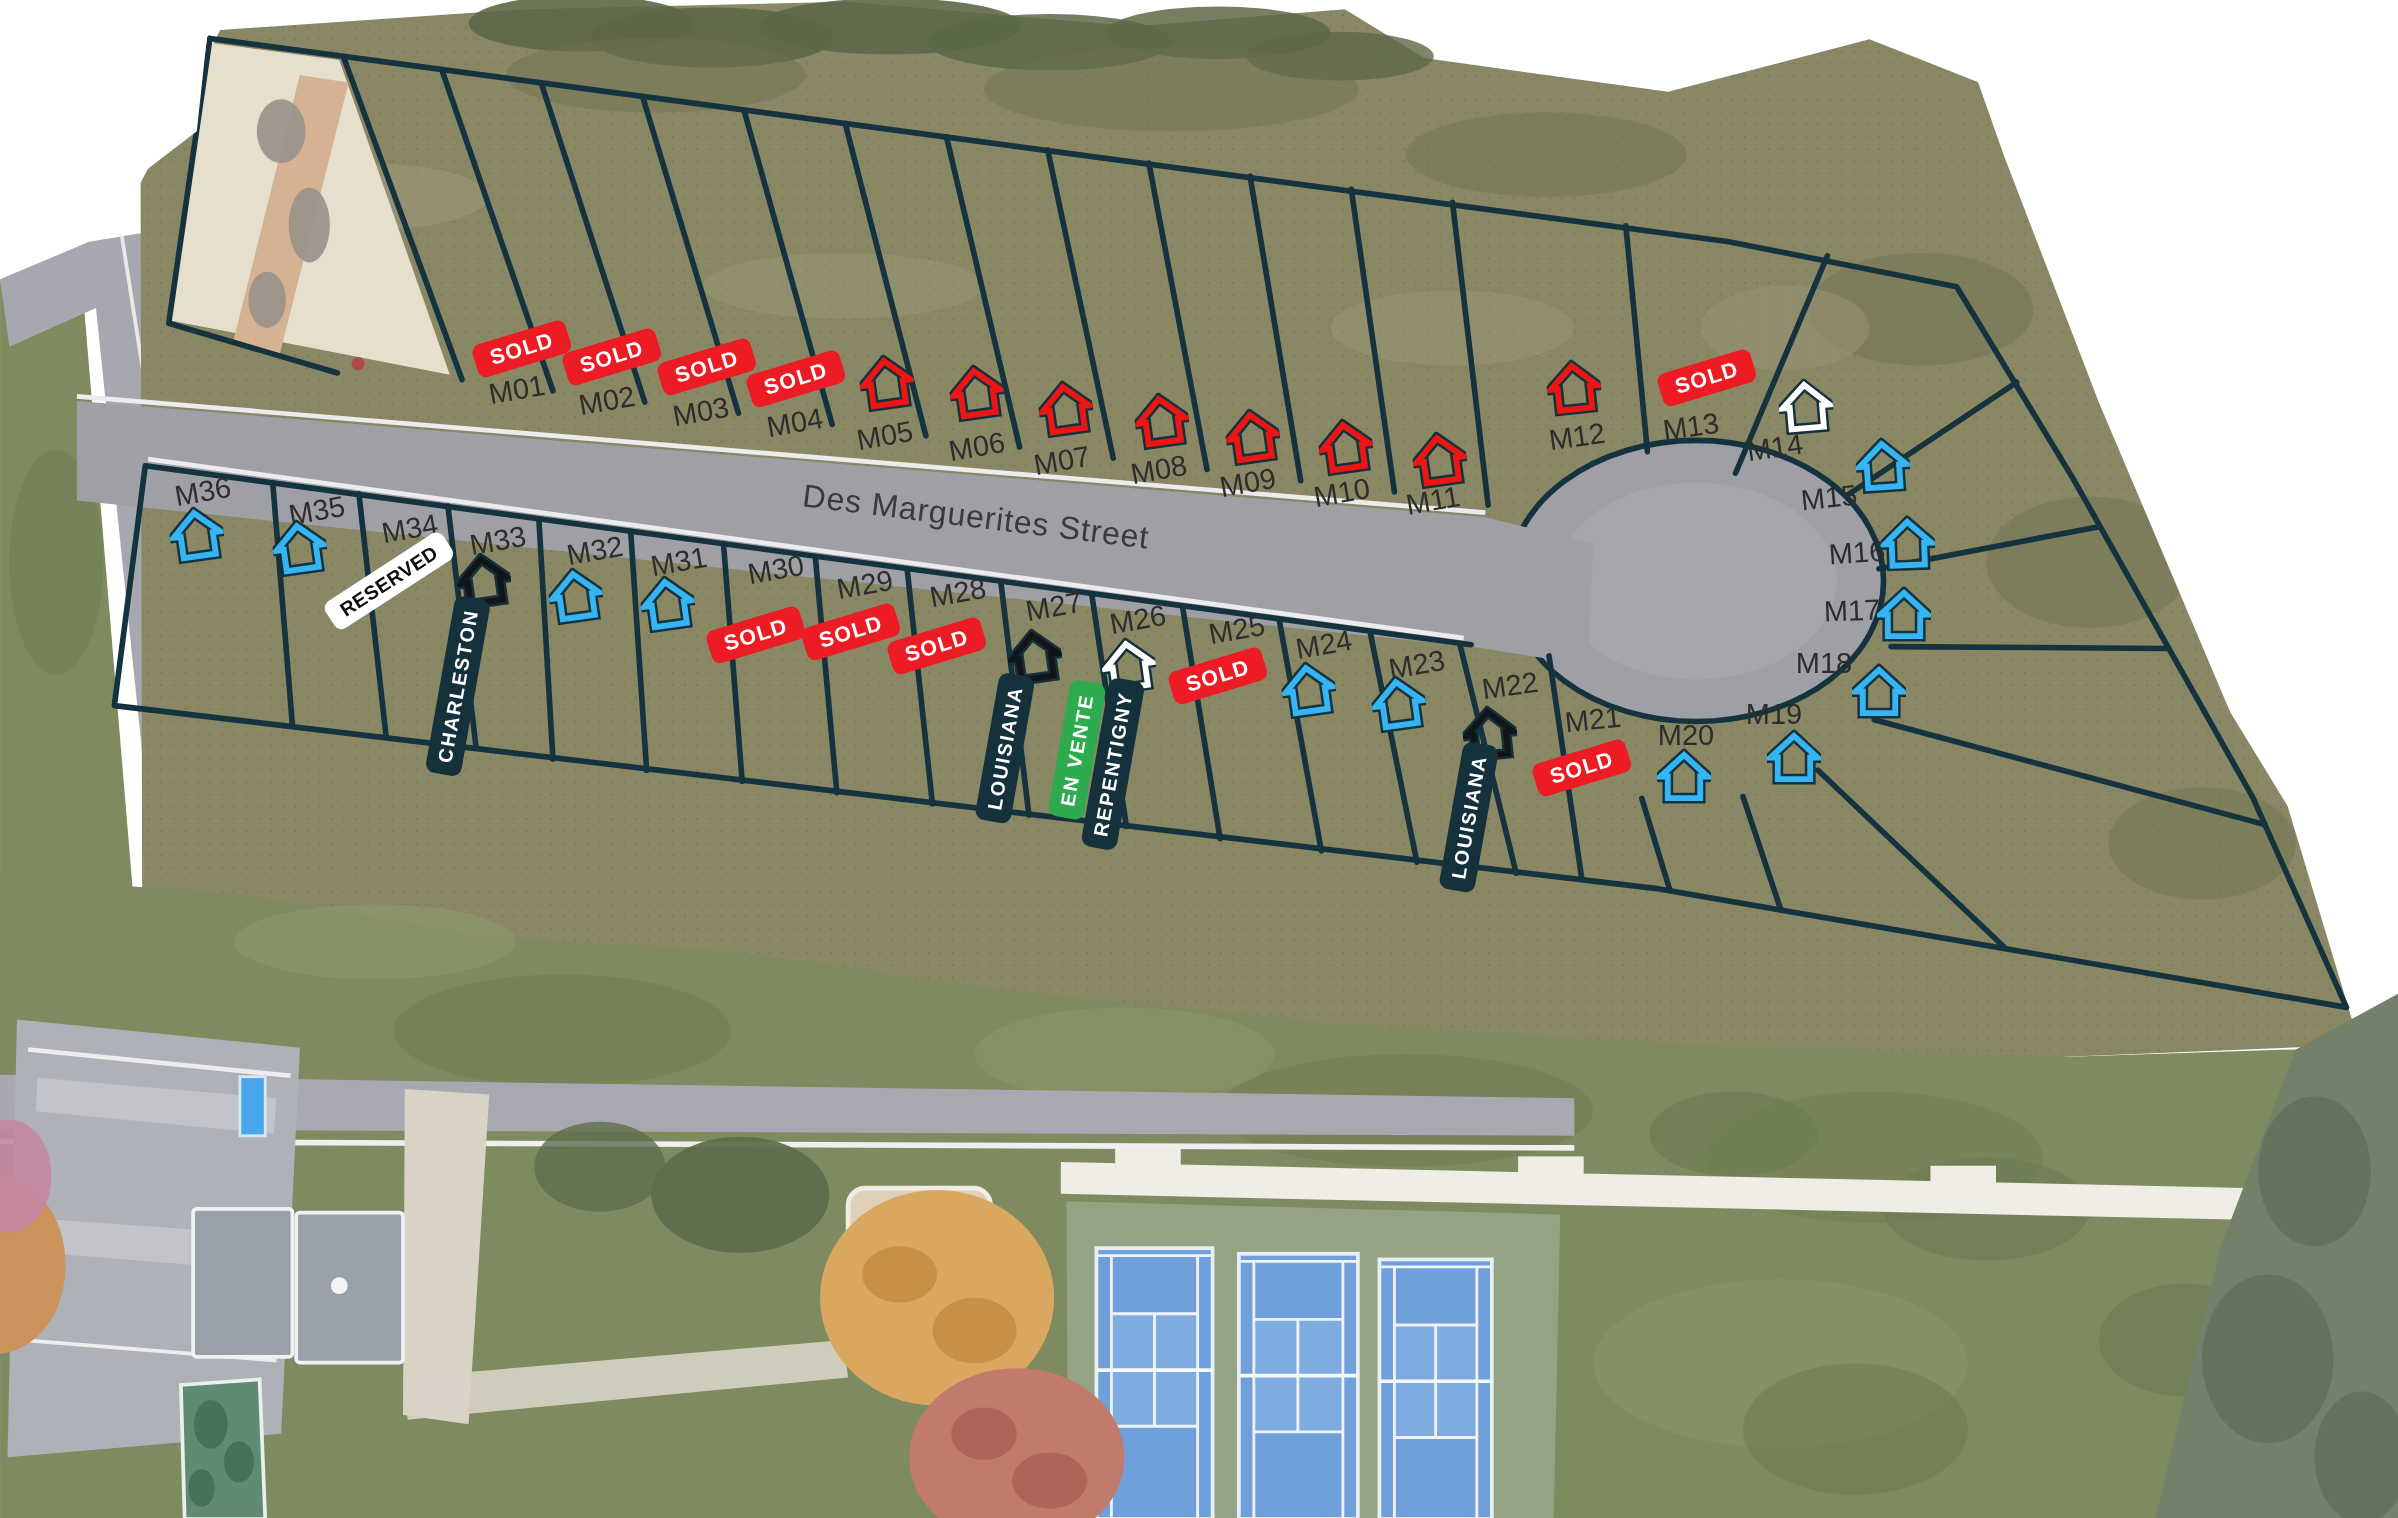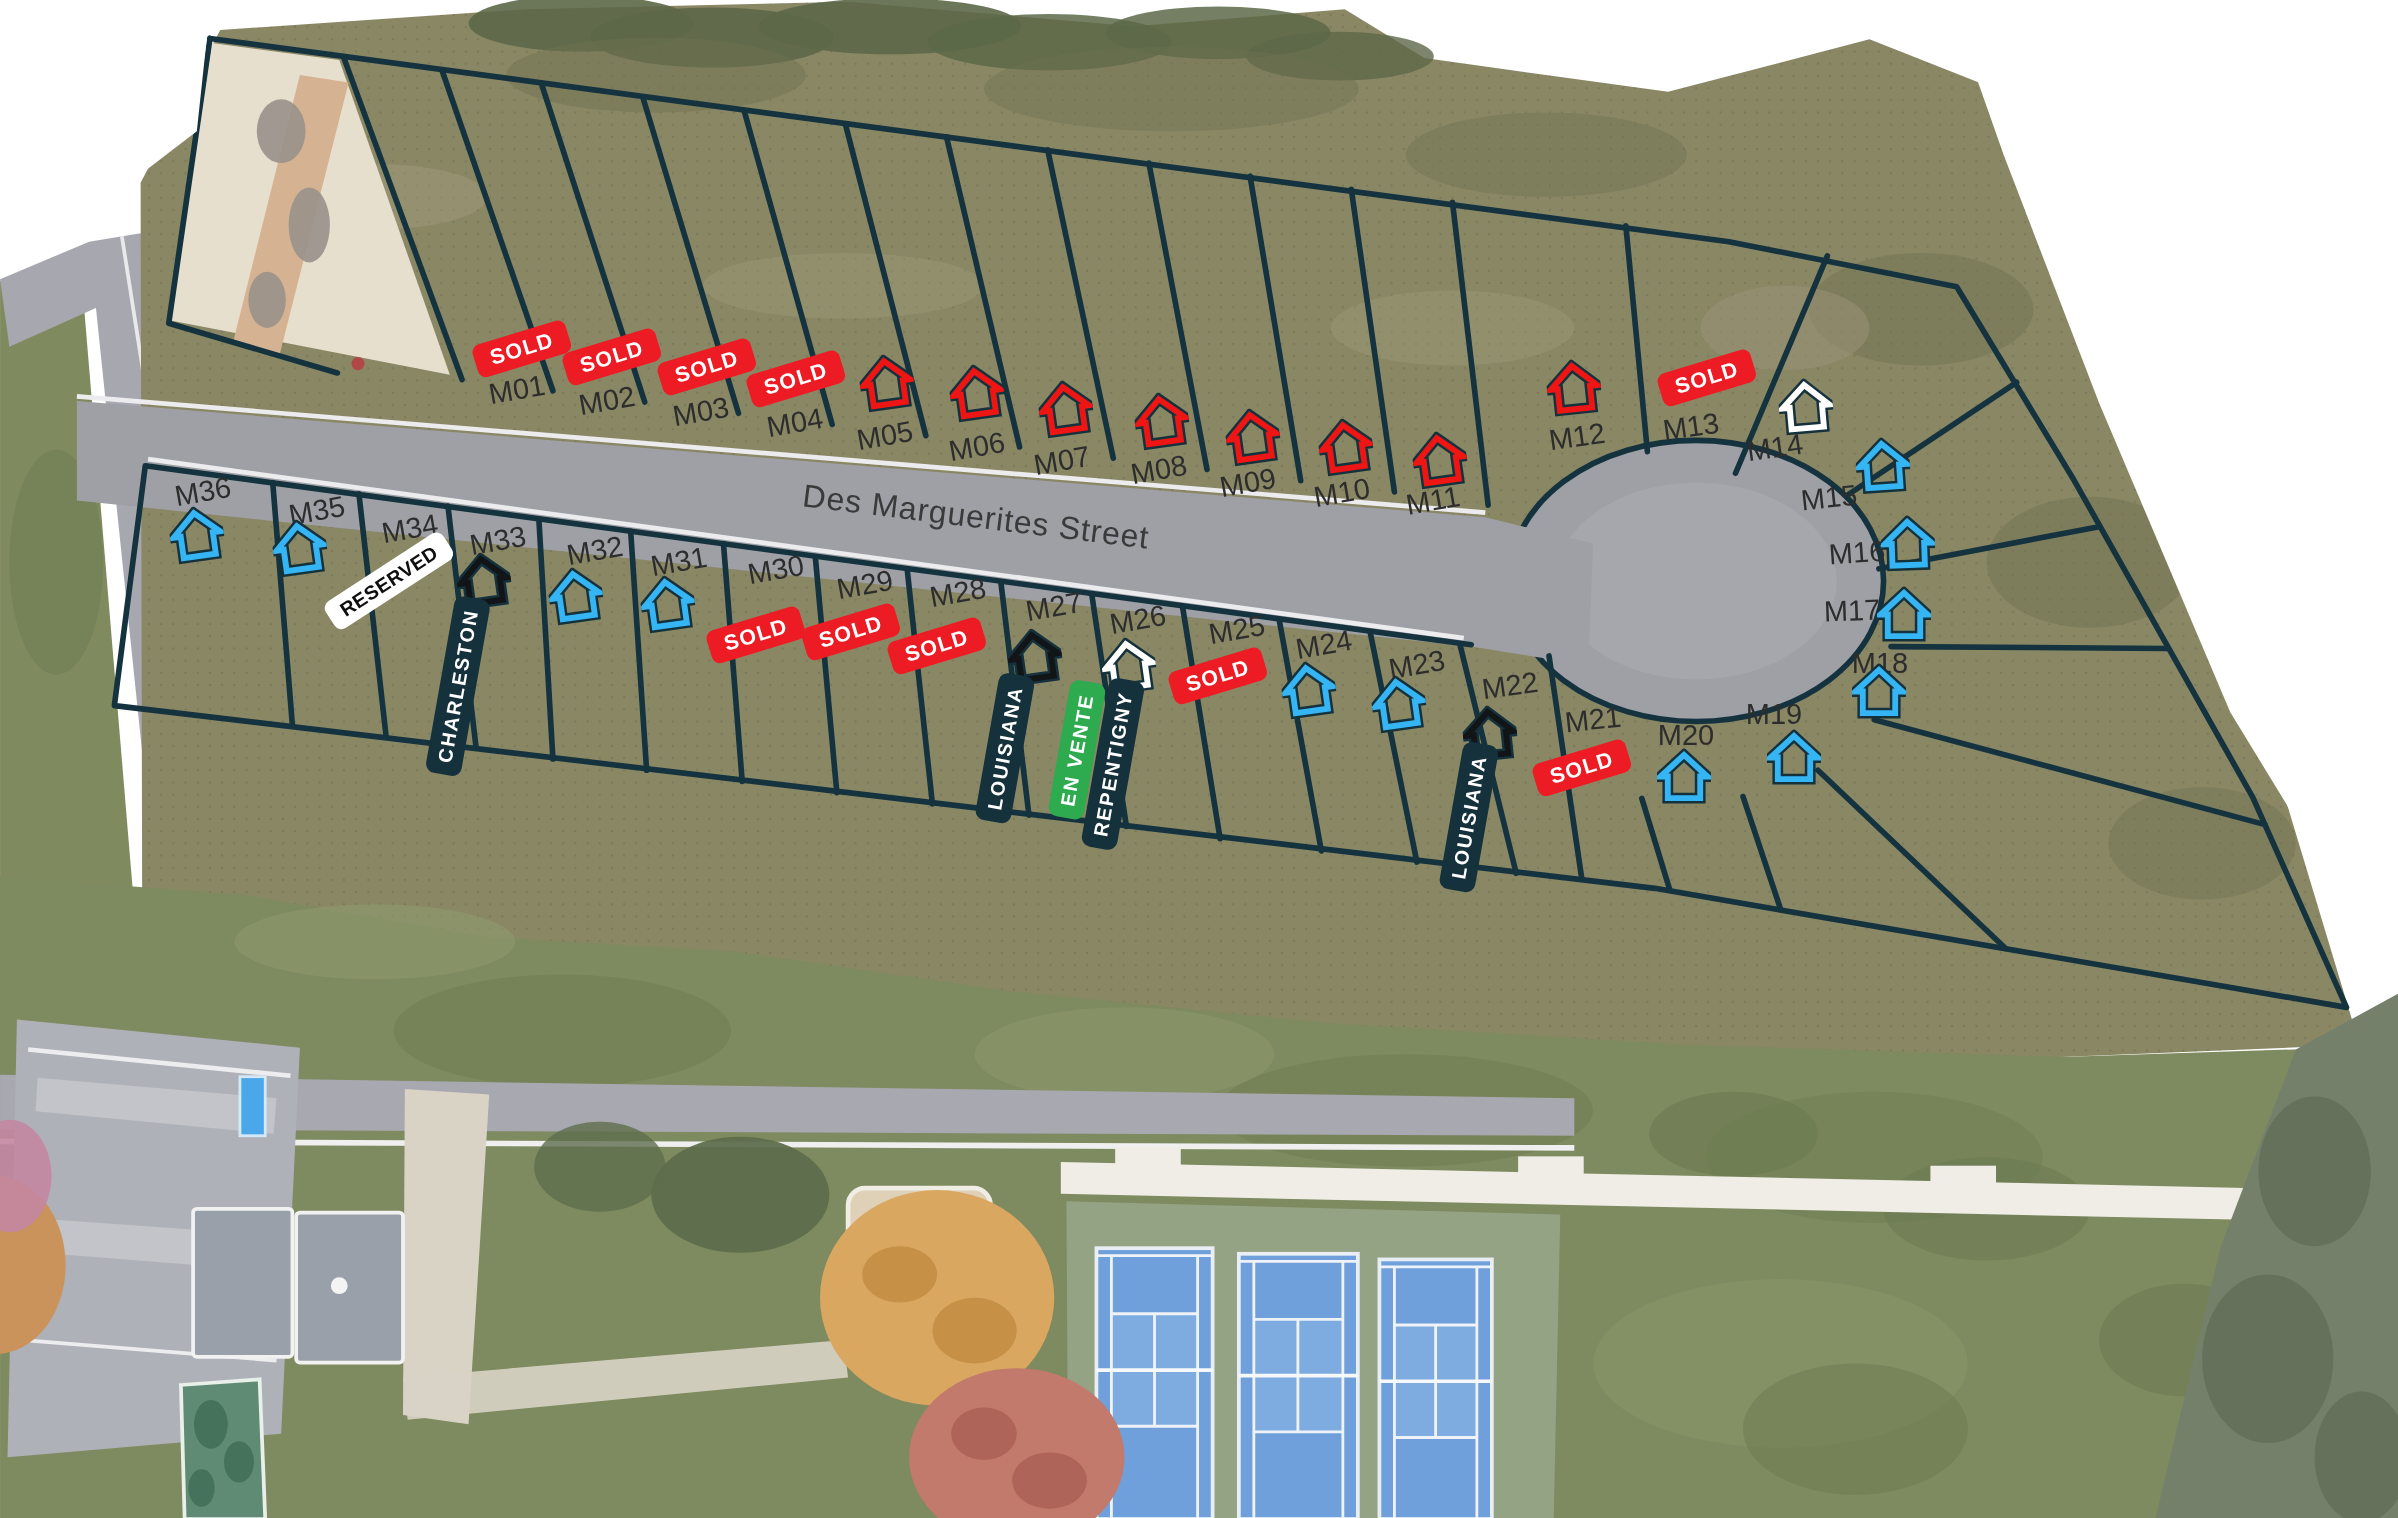--- a/index.html
+++ b/index.html
@@ -285,21 +285,21 @@
       <span class="lot-label" style="left: 1857px; top: 553px; transform: translate(-50%, -50%) rotate(-4deg);">M16</span>
       <span class="house" style="left: 1908px; top: 545px; transform: translate(-50%, -50%) rotate(-2deg);"><svg width="54" height="56" viewBox="0 0 60 62">
   <path d="M30 7 L4 31 L12 31 L12 55 L48 55 L48 31 L56 31 Z" fill="none" stroke="#15323C" stroke-width="12" stroke-linejoin="miter"></path>
   <path d="M30 7 L4 31 L12 31 L12 55 L48 55 L48 31 L56 31 Z" fill="none" stroke="#35B5F3" stroke-width="6.5" stroke-linejoin="miter"></path>
         </svg></span>
       <span class="lot-label" style="left: 1852px; top: 611px; transform: translate(-50%, -50%) rotate(-2deg);">M17</span>
       <span class="house" style="left: 1904px; top: 616px; transform: translate(-50%, -50%) rotate(0deg);"><svg width="54" height="56" viewBox="0 0 60 62">
   <path d="M30 7 L4 31 L12 31 L12 55 L48 55 L48 31 L56 31 Z" fill="none" stroke="#15323C" stroke-width="12" stroke-linejoin="miter"></path>
   <path d="M30 7 L4 31 L12 31 L12 55 L48 55 L48 31 L56 31 Z" fill="none" stroke="#35B5F3" stroke-width="6.5" stroke-linejoin="miter"></path>
         </svg></span>
-      <span class="lot-label" style="left: 1880px; top: 663px; transform: translate(-50%, -50%) rotate(0deg);">M18</span>
+      <span class="lot-label" style="left: 1824px; top: 663px; transform: translate(-50%, -50%) rotate(0deg);">M18</span>
       <span class="house" style="left: 1879px; top: 693px; transform: translate(-50%, -50%) rotate(0deg);"><svg width="54" height="56" viewBox="0 0 60 62">
   <path d="M30 7 L4 31 L12 31 L12 55 L48 55 L48 31 L56 31 Z" fill="none" stroke="#15323C" stroke-width="12" stroke-linejoin="miter"></path>
   <path d="M30 7 L4 31 L12 31 L12 55 L48 55 L48 31 L56 31 Z" fill="none" stroke="#35B5F3" stroke-width="6.5" stroke-linejoin="miter"></path>
         </svg></span>
       <span class="lot-label" style="left: 1774px; top: 714px; transform: translate(-50%, -50%) rotate(0deg);">M19</span>
       <span class="house" style="left: 1794px; top: 759px; transform: translate(-50%, -50%) rotate(0deg);"><svg width="54" height="56" viewBox="0 0 60 62">
   <path d="M30 7 L4 31 L12 31 L12 55 L48 55 L48 31 L56 31 Z" fill="none" stroke="#15323C" stroke-width="12" stroke-linejoin="miter"></path>
   <path d="M30 7 L4 31 L12 31 L12 55 L48 55 L48 31 L56 31 Z" fill="none" stroke="#35B5F3" stroke-width="6.5" stroke-linejoin="miter"></path>
         </svg></span>
       <span class="lot-label" style="left: 1686px; top: 735px; transform: translate(-50%, -50%) rotate(0deg);">M20</span>

